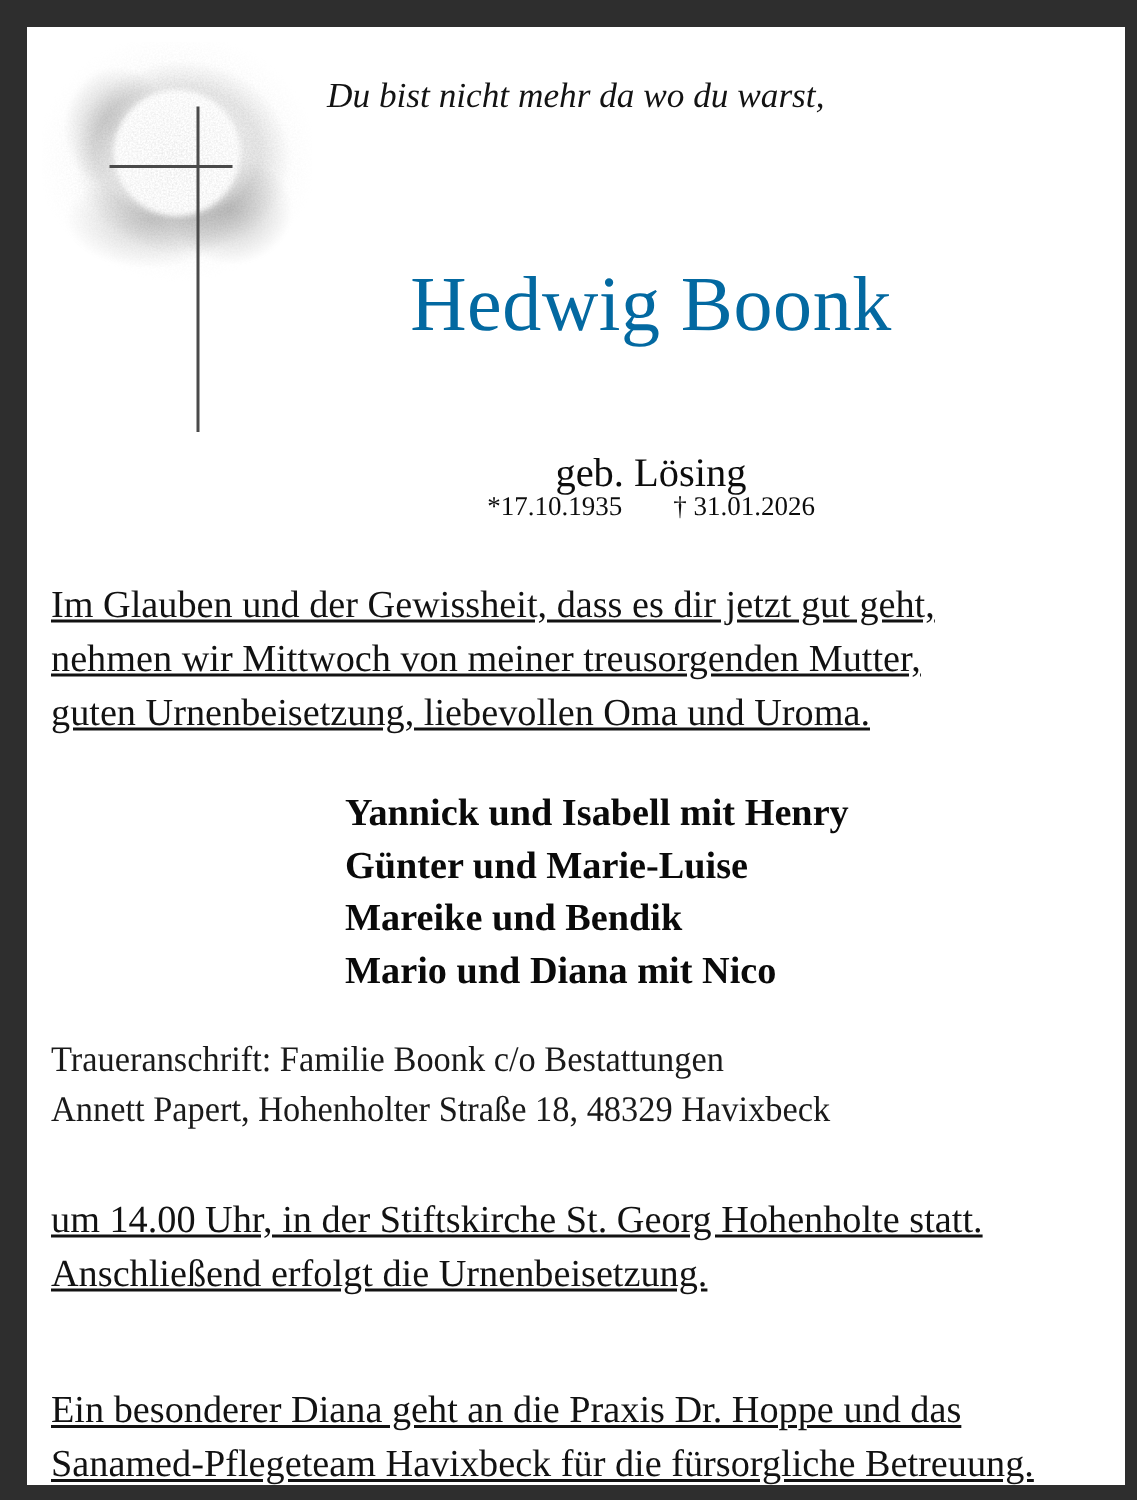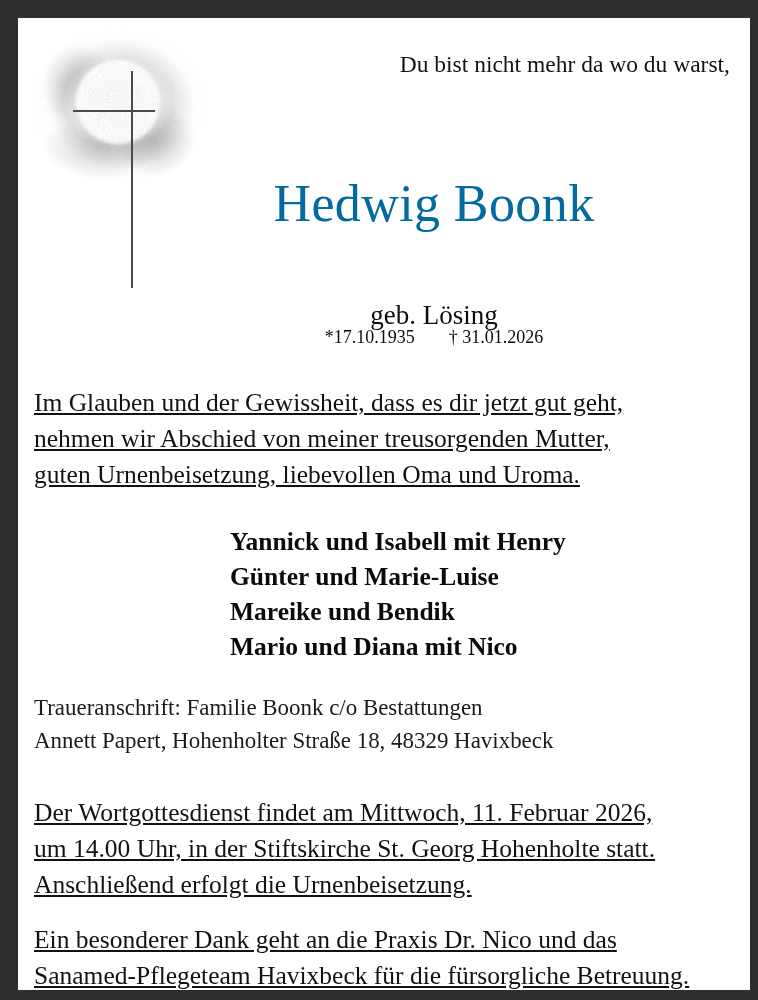--- a/index.html
+++ b/index.html
@@ -88,21 +88,22 @@
     height: 2px;
     background: #4a4a4a;
   }
 
   
   .quote {
     position: absolute;
     left: 200px;
     top: 30px;
     width: 512px;
-    text-align: right;
+    text-align: left;
+    font-style: italic;
     font-size: 23.5px;
     line-height: 33px;
     color: #131313;
   }
 
   .name {
     position: absolute;
     left: 120px;
     top: 155px;
     width: 592px;
@@ -220,41 +221,40 @@
     <div class="name">Hedwig Boonk</div>
 
     <div class="maiden">geb. Lösing</div>
 
     <div class="dates">
       <span>*</span><span>17.10.1935</span><span class="gap"></span><span>†</span>&nbsp;<span>31.01.2026</span>
     </div>
 
     <div class="body-text block-intro">
       <div>Im Glauben und der Gewissheit, dass es dir jetzt gut geht,</div>
-      <div>nehmen wir Abschied von meiner treusorgenden Mutter,</div>
+      <div>nehmen wir Mittwoch von meiner treusorgenden Mutter,</div>
       <div>guten Urnenbeisetzung, liebevollen Oma und Uroma.</div>
     </div>
 
     <div class="family">
       <div>Yannick und Isabell mit Henry</div>
       <div>Günter und Marie-Luise</div>
       <div>Mareike und Bendik</div>
       <div>Mario und Diana mit Nico</div>
     </div>
 
     <div class="address">
       <div>Traueranschrift: Familie Boonk c/o Bestattungen</div>
       <div>Annett Papert, Hohenholter Straße 18, 48329 Havixbeck</div>
     </div>
 
     <div class="body-text block-service">
-      <div>Der Wortgottesdienst findet am Mittwoch, 11. Februar 2026,</div>
       <div>um 14.00 Uhr, in der Stiftskirche St. Georg Hohenholte statt.</div>
       <div>Anschließend erfolgt die Urnenbeisetzung.</div>
     </div>
 
     <div class="body-text block-thanks">
-      <div>Ein besonderer Dank geht an die Praxis Dr. Nico und das</div>
+      <div>Ein besonderer Diana geht an die Praxis Dr. Hoppe und das</div>
       <div>Sanamed-Pflegeteam Havixbeck für die fürsorgliche Betreuung.</div>
     </div>
 
   </div>
 </div>
 
 </body></html>

